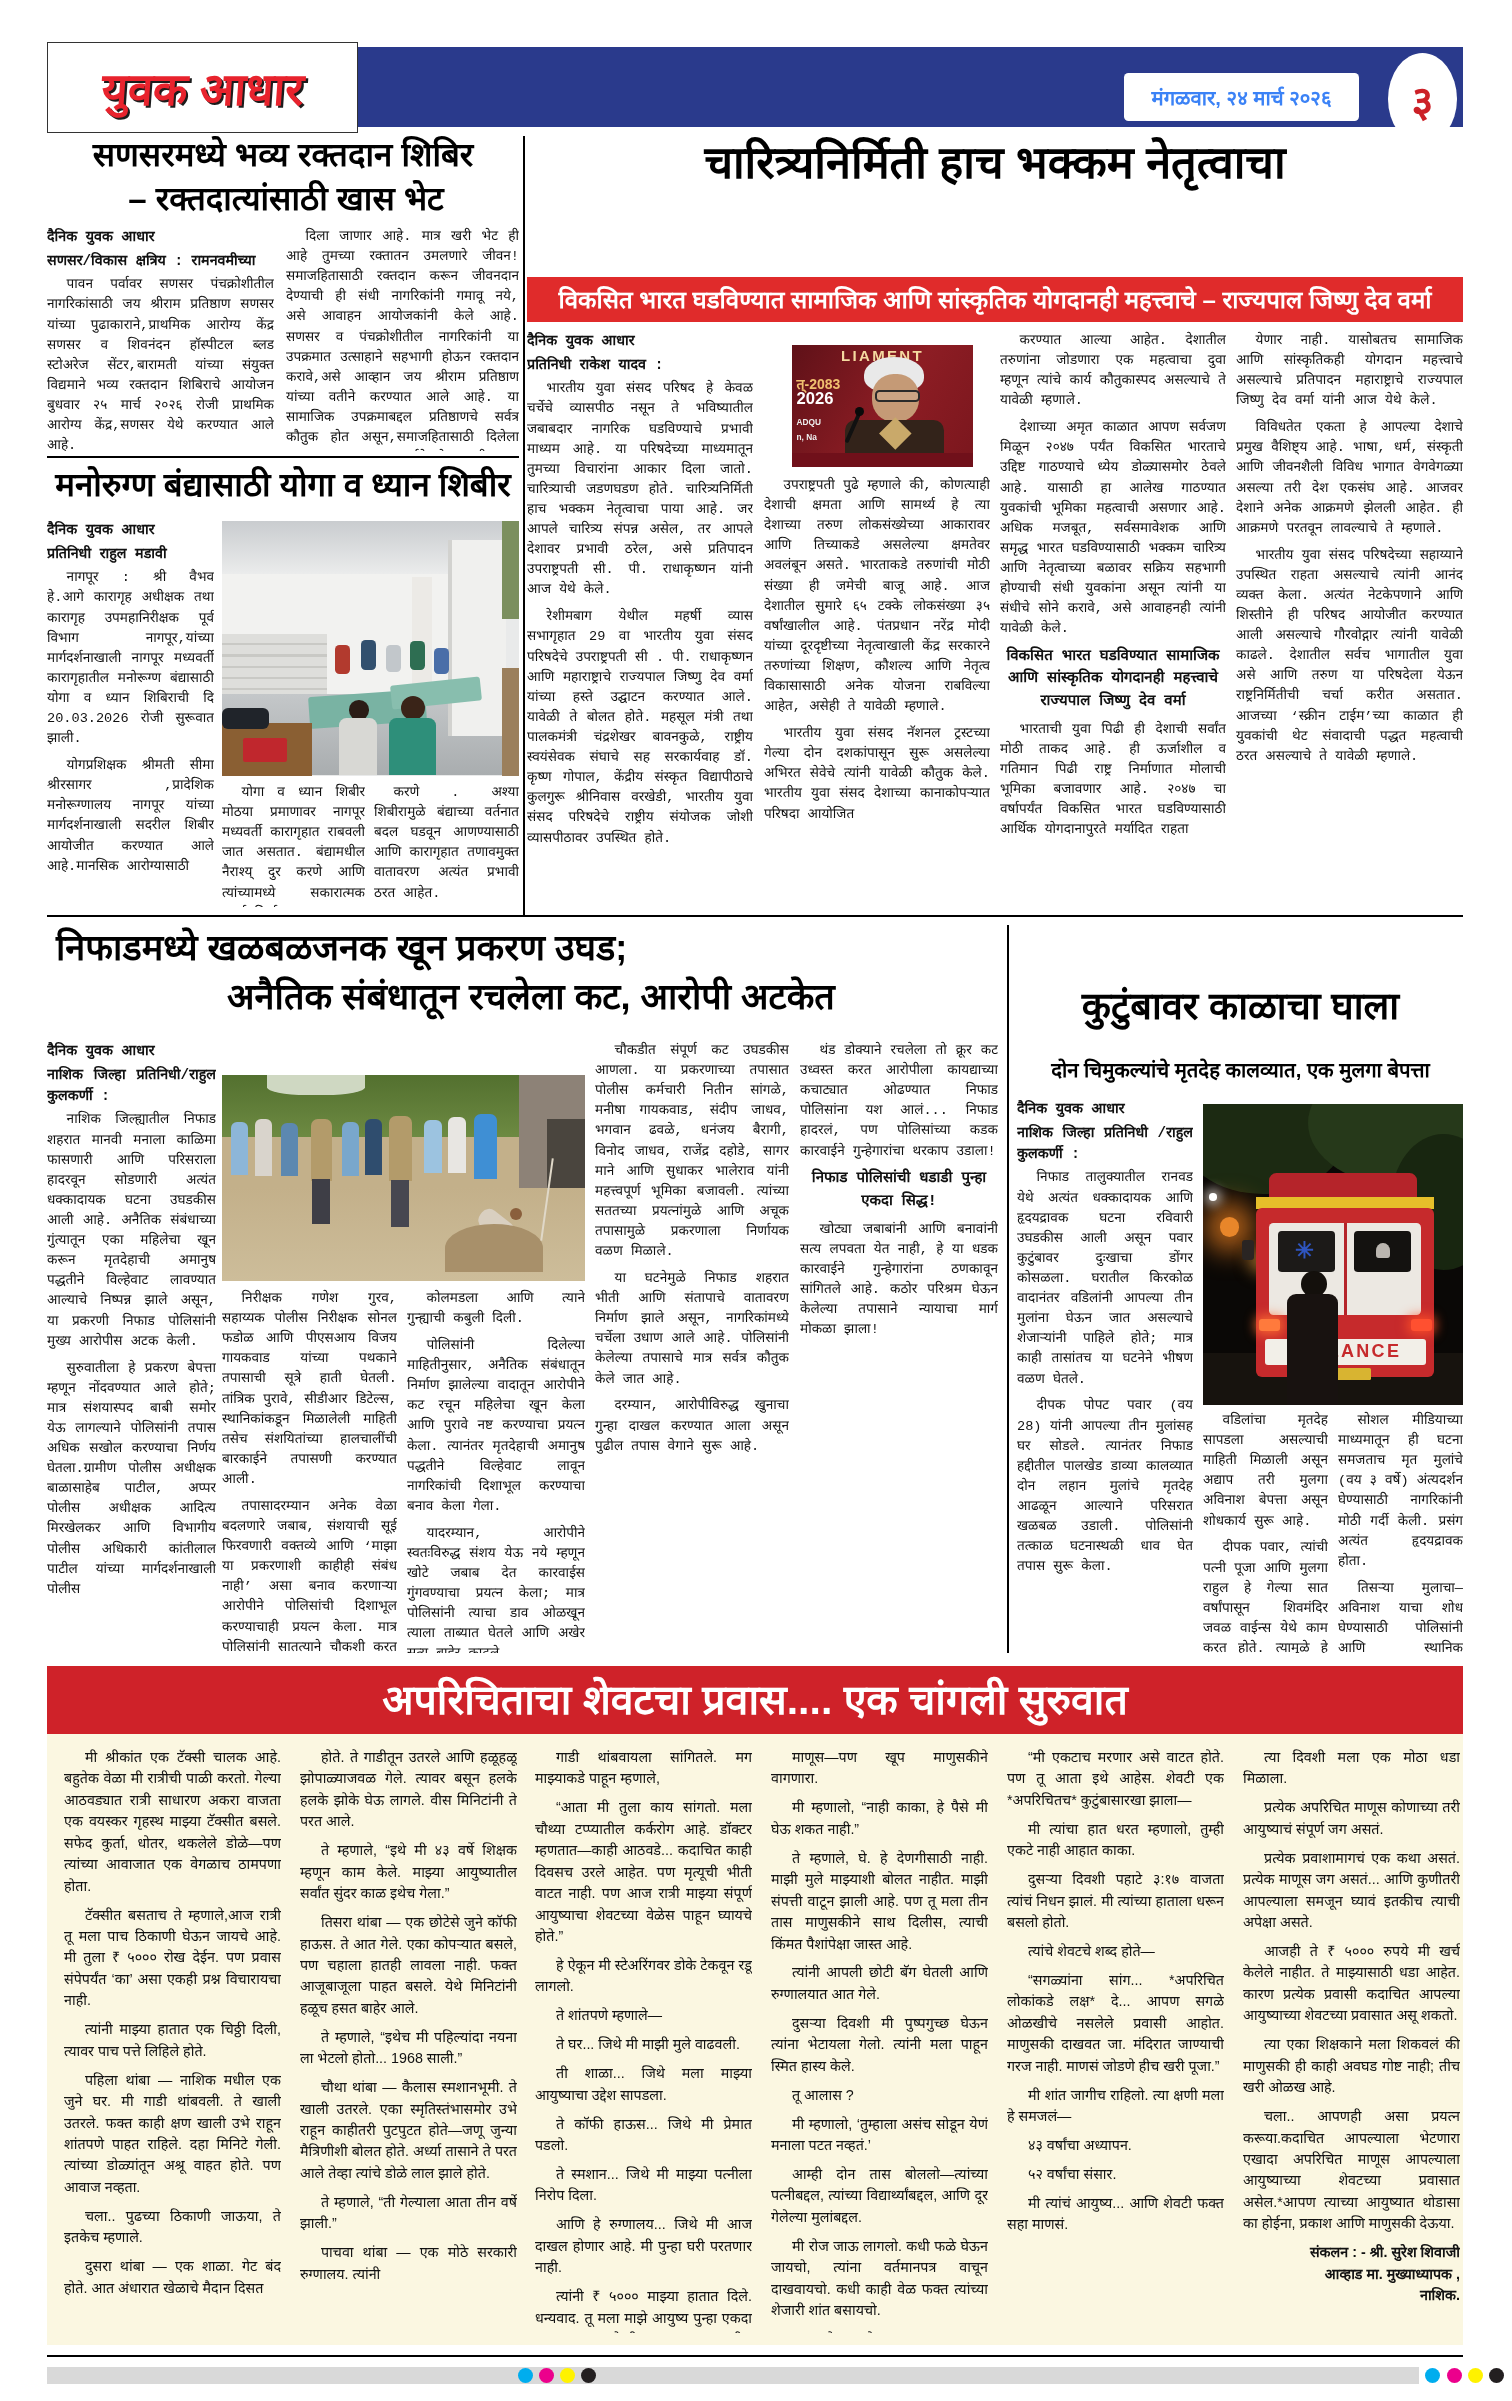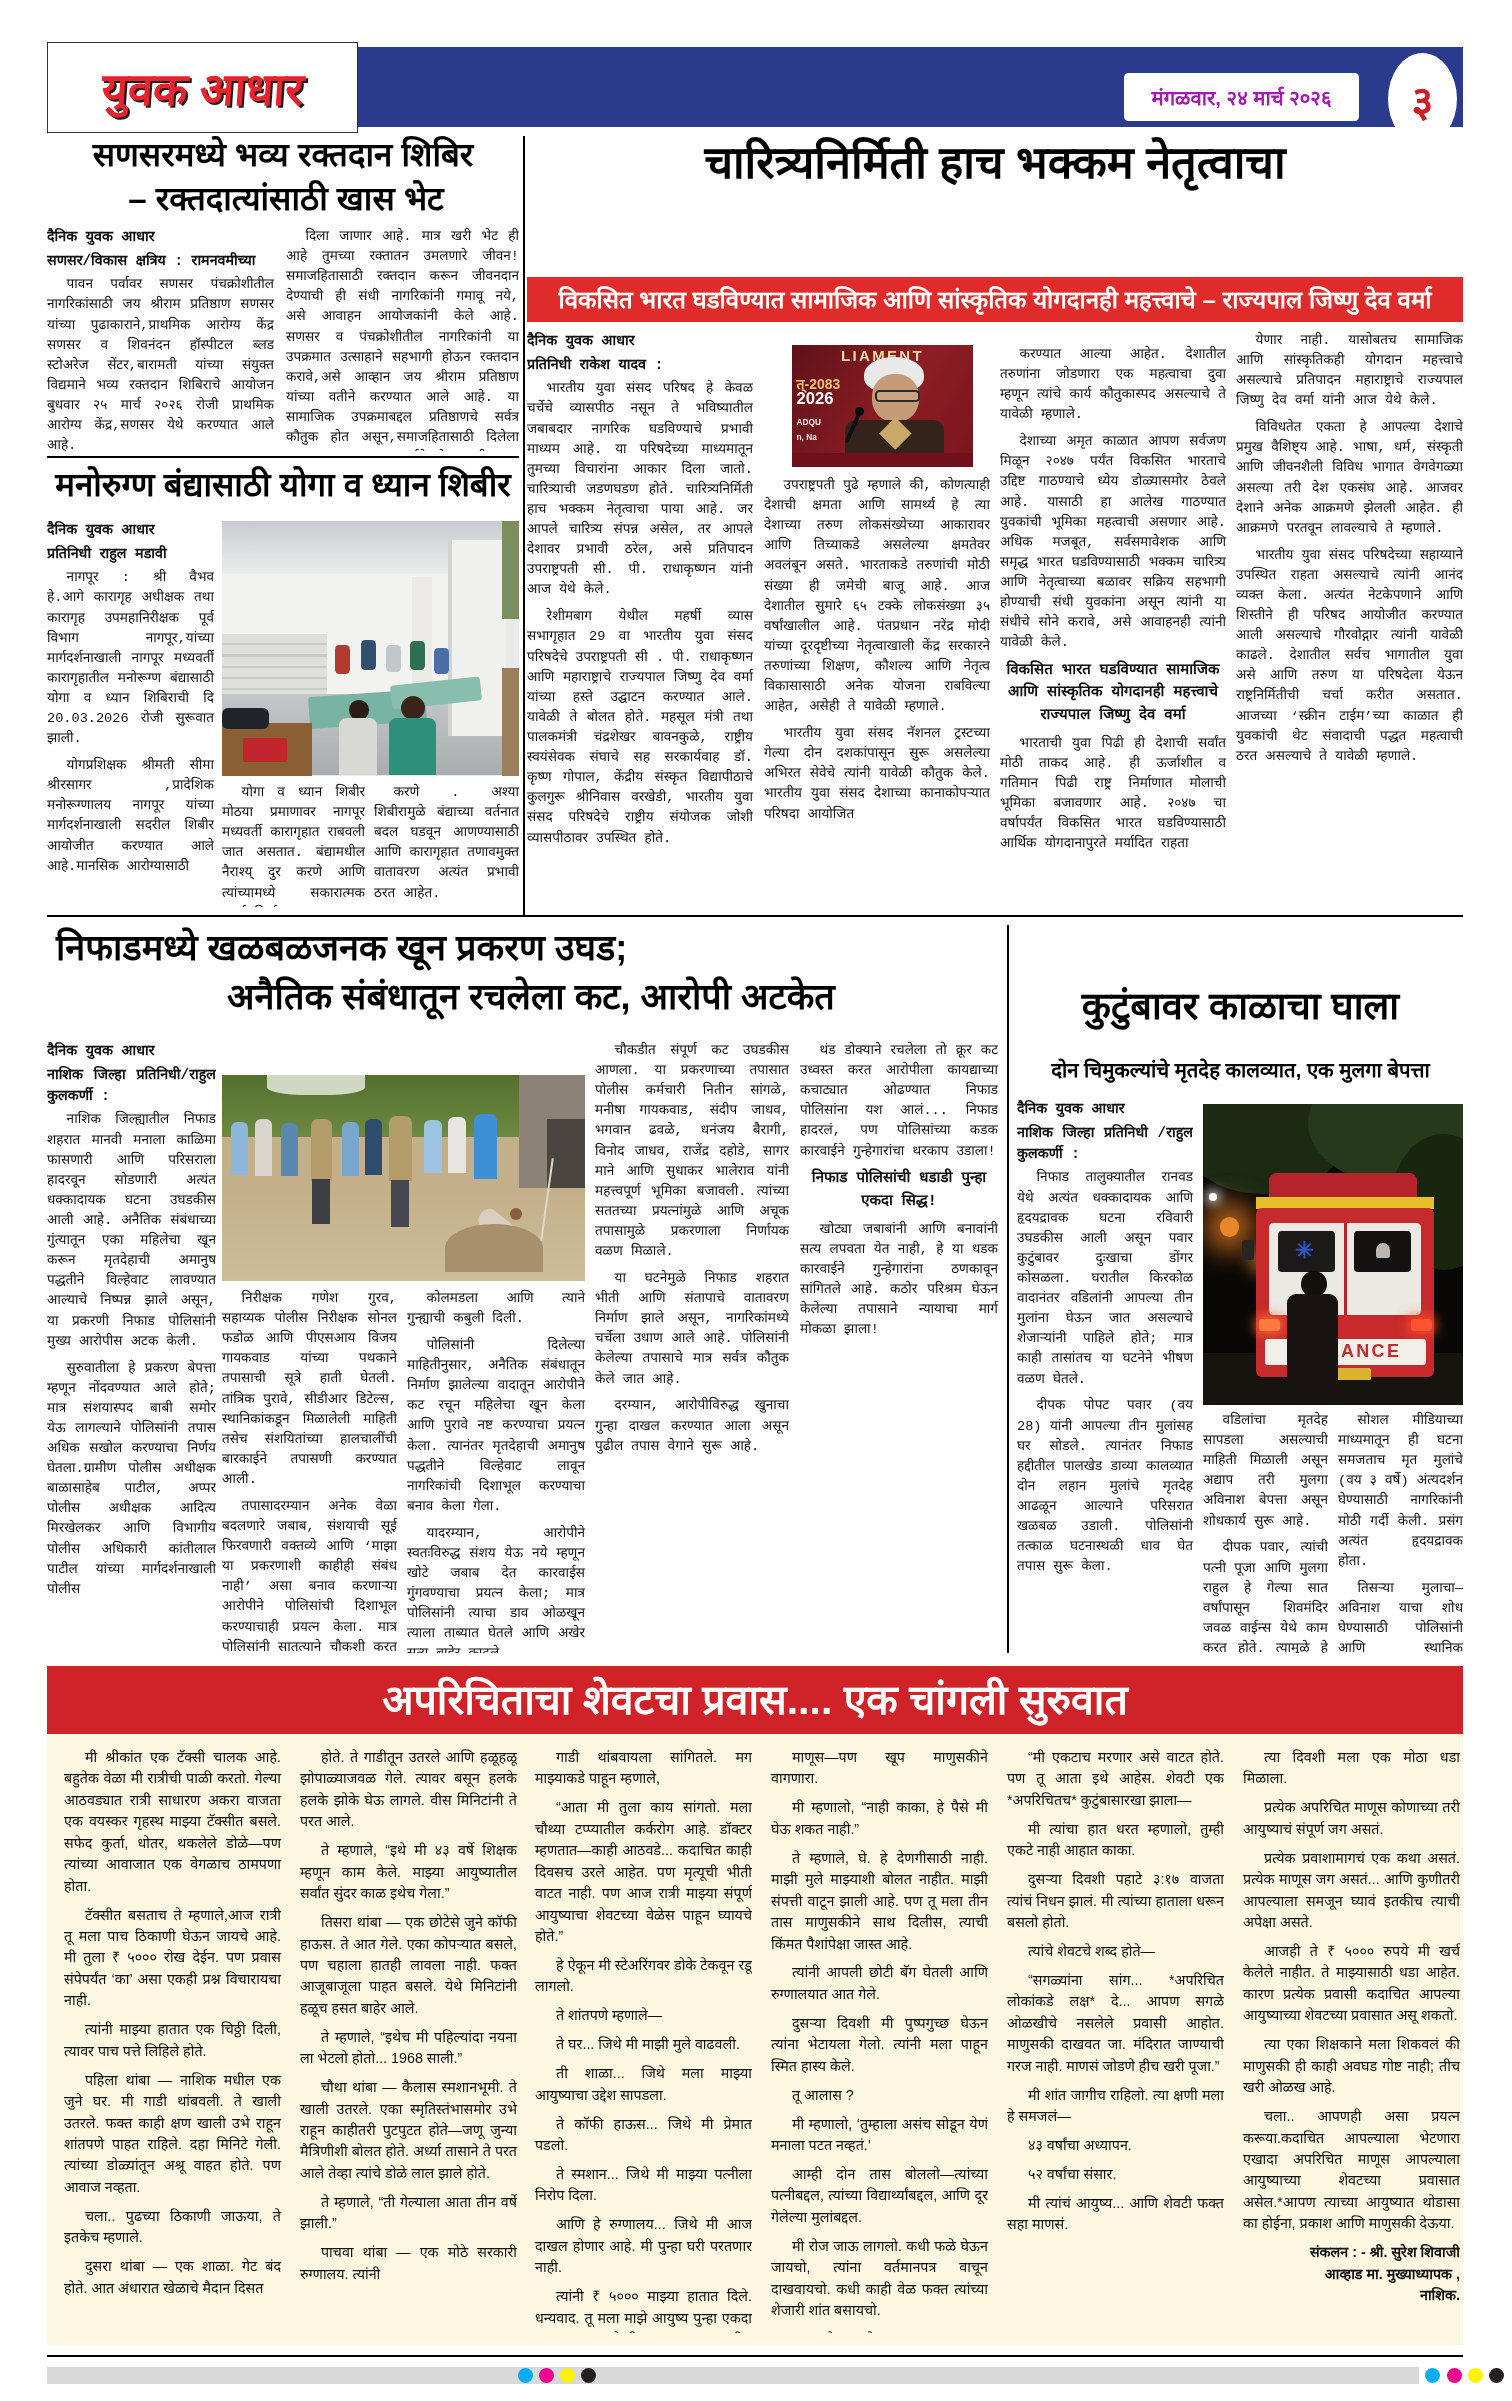--- a/index.html
+++ b/index.html
@@ -26,21 +26,21 @@
 <div id="paper">
 
   <div class="abs" style="left:47px;top:47px;width:1416px;height:80px;background:#2a3a8c;"></div>
   <div class="abs" style="left:47px;top:42px;width:309px;height:89px;background:#fff;border:1.5px solid #333;
               display:flex;align-items:center;justify-content:center;">
     <span style="font-size:45px;font-weight:900;color:#e8232d;transform:skewX(-4deg);
                  text-shadow:2.3px 2.3px 0 #1c1c1c;white-space:nowrap;">युवक आधार</span>
   </div>
   <div class="abs" style="left:1124px;top:73px;width:235px;height:48px;background:#fff;border-radius:4.5px;
               display:flex;align-items:center;justify-content:center;">
-    <span style="font-size:20.3px;font-weight:bold;color:#a21caf;">मंगळवार, २४ मार्च २०२६</span>
+    <span style="font-size:20.3px;font-weight:bold;color:#3b82f6;">मंगळवार, २४ मार्च २०२६</span>
   </div>
   <div class="abs" style="left:1388px;top:53px;width:69px;height:92px;background:#fff;border-radius:50%;
               display:flex;align-items:center;justify-content:center;">
     <span style="font-size:42px;font-weight:900;color:#cc2027;">३</span>
   </div>
 
   <div class="headline" style="left:47px;top:137px;width:472px;font-size:33px;">सणसरमध्ये भव्य रक्तदान शिबिर</div>
   <div class="headline" style="left:50px;top:181px;width:472px;font-size:33px;">– रक्तदात्यांसाठी खास भेट</div>
 
   <div class="col" style="left:47px;top:227px;width:227px;height:224px;">
@@ -134,21 +134,21 @@
     <div class="ph" style="left:63px;top:62px;width:9px;height:9px;background:#0a0a0a;border-radius:50%;"></div>
     <div class="ph" style="left:0;top:108px;width:181px;height:13.6px;background:#70101a;"></div>
   </div>
 
   <div class="col" style="left:764px;top:476px;width:226px;height:434px;">
     <div>
         <p>उपराष्ट्रपती पुढे म्हणाले की, कोणत्याही देशाची क्षमता आणि सामर्थ्य हे त्या देशाच्या तरुण लोकसंख्येच्या आकारावर आणि तिच्याकडे असलेल्या क्षमतेवर अवलंबून असते. भारताकडे तरुणांची मोठी संख्या ही जमेची बाजू आहे. आज देशातील सुमारे ६५ टक्के लोकसंख्या ३५ वर्षांखालील आहे. पंतप्रधान नरेंद्र मोदी यांच्या दूरदृष्टीच्या नेतृत्वाखाली केंद्र सरकारने तरुणांच्या शिक्षण, कौशल्य आणि नेतृत्व विकासासाठी अनेक योजना राबविल्या आहेत, असेही ते यावेळी म्हणाले.</p>
         <p>भारतीय युवा संसद नॅशनल ट्रस्टच्या गेल्या दोन दशकांपासून सुरू असलेल्या अभिरत सेवेचे त्यांनी यावेळी कौतुक केले. भारतीय युवा संसद देशाच्या कानाकोपऱ्यात परिषदा आयोजित</p>
       </div>
   </div>
-  <div class="col" style="left:1000px;top:331px;width:226px;height:578px;margin-top:14px;">
+  <div class="col" style="left:1000px;top:331px;width:226px;height:578px;">
     <div>
         <p>करण्यात आल्या आहेत. देशातील तरुणांना जोडणारा एक महत्वाचा दुवा म्हणून त्यांचे कार्य कौतुकास्पद असल्याचे ते यावेळी म्हणाले.</p>
         <p>देशाच्या अमृत काळात आपण सर्वजण मिळून २०४७ पर्यंत विकसित भारताचे उद्दिष्ट गाठण्याचे ध्येय डोळ्यासमोर ठेवले आहे. यासाठी हा आलेख गाठण्यात युवकांची भूमिका महत्वाची असणार आहे. अधिक मजबूत, सर्वसमावेशक आणि समृद्ध भारत घडविण्यासाठी भक्कम चारित्र्य आणि नेतृत्वाच्या बळावर सक्रिय सहभागी होण्याची संधी युवकांना असून त्यांनी या संधीचे सोने करावे, असे आवाहनही त्यांनी यावेळी केले.</p>
       </div>
     <p class="subhead-bold">विकसित भारत घडविण्यात सामाजिक आणि सांस्कृतिक योगदानही महत्त्वाचे राज्यपाल जिष्णु देव वर्मा</p>
     <div>
         <p>भारताची युवा पिढी ही देशाची सर्वांत मोठी ताकद आहे. ही ऊर्जाशील व गतिमान पिढी राष्ट्र निर्माणात मोलाची भूमिका बजावणार आहे. २०४७ चा वर्षापर्यंत विकसित भारत घडविण्यासाठी आर्थिक योगदानापुरते मर्यादित राहता</p>
       </div>
   </div>
   <div class="col" style="left:1236px;top:331px;width:227px;height:578px;">

